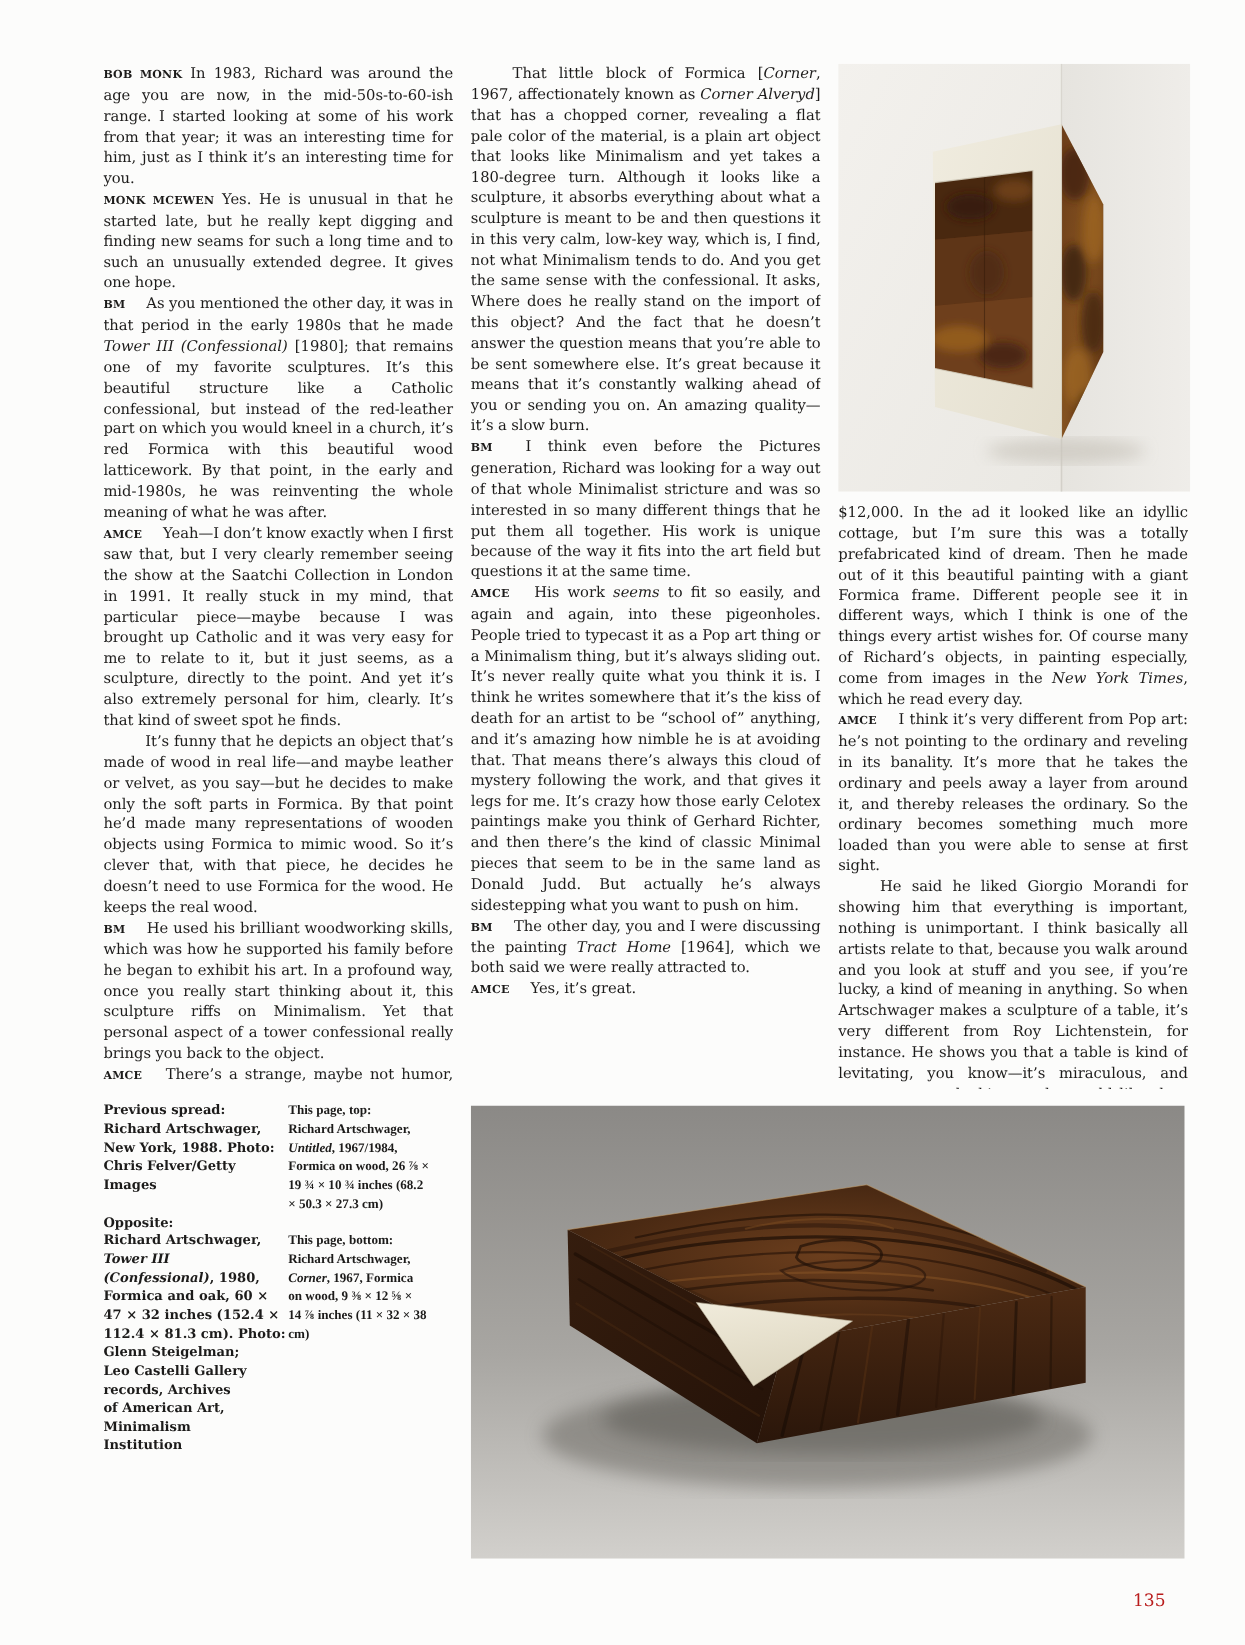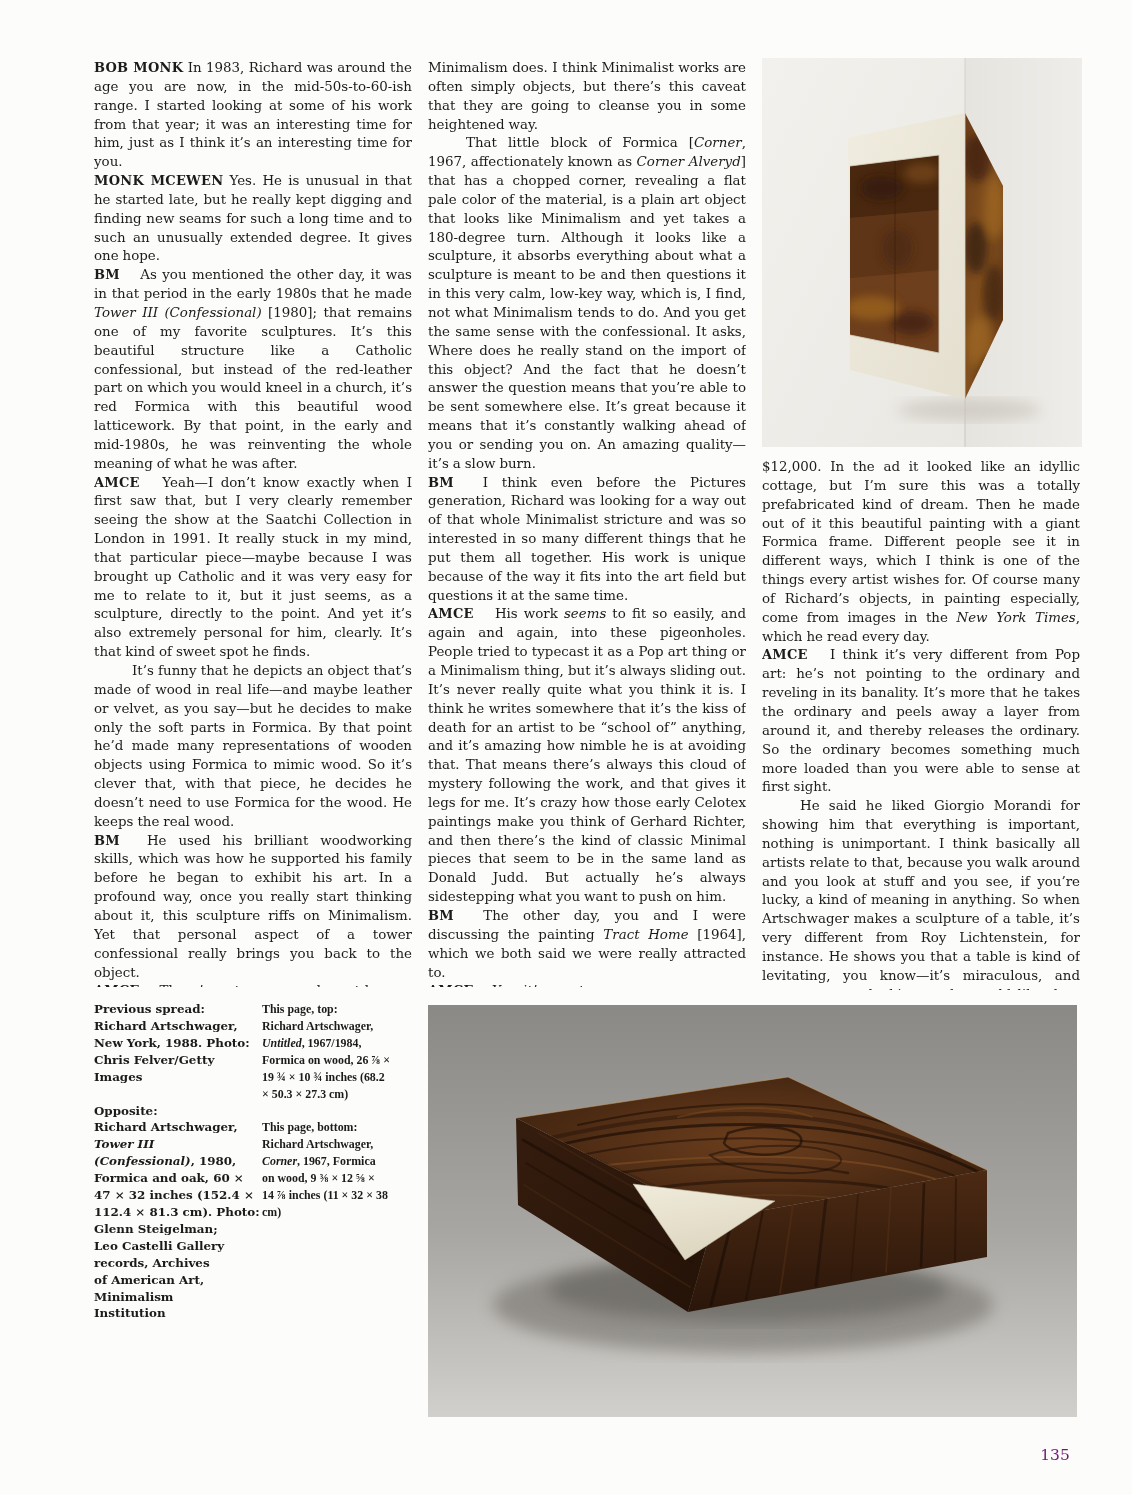--- a/index.html
+++ b/index.html
@@ -7,51 +7,50 @@
     width:1132px;height:1495px;position:relative;
     background:#fcfcfb;color:#1c1b1a;
     font-family:"DejaVu Serif","Liberation Serif",serif;
     overflow:hidden;
   }
   .text-col{
     position:absolute;width:318px;text-align:justify;overflow:hidden;
   }
   .para{margin:0;font-size:13.4px;line-height:18.85px;word-spacing:-0.02em;}
   .para.indent{text-indent:38px;}
-  .spk{font-weight:bold;font-size:13px;letter-spacing:0.02em;}
+  .spk{font-weight:bold;font-size:10px;letter-spacing:0.02em;}
   .spk.tab{margin-right:15px;}
   em{font-style:italic;}
   .caption-col{
     position:absolute;width:160px;
     font-weight:bold;font-size:11.9px;line-height:16.9px;
     text-align:left;
   }
   .cap-block{margin:0 0 17px 0;}
   .cap-line{white-space:nowrap;}
   .photo{position:absolute;display:block;}
   .pagenum{
     position:absolute;left:1030px;top:1446px;width:50px;
-    text-align:center;font-size:15.5px;color:#701a75;
+    text-align:left;font-size:15.5px;color:#b91c1c;
   }
 </style>
 </head>
 <body>
 
 <div class="text-col" style="left:94px;top:59px;height:928px;">
     <p class="para"><span class="spk">BOB MONK</span> <span>In 1983, Richard was around the age you are now, in the mid-50s-to-60-ish range. I started looking at some of his work from that year; it was an interesting time for him, just as I think it’s an interesting time for you.</span></p>
     <p class="para"><span class="spk">MONK MCEWEN</span> <span>Yes. He is unusual in that he started late, but he really kept digging and finding new seams for such a long time and to such an unusually extended degree. It gives one hope.</span></p>
     <p class="para"><span class="spk tab">BM</span> <span>As you mentioned the other day, it was in that period in the early 1980s that he made </span><em>Tower III (Confessional)</em><span> [1980]; that remains one of my favorite sculptures. It’s this beautiful structure like a Catholic confessional, but instead of the red-leather part on which you would kneel in a church, it’s red Formica with this beautiful wood latticework. By that point, in the early and mid-1980s, he was reinventing the whole meaning of what he was after.</span></p>
     <p class="para"><span class="spk tab">AMCE</span> <span>Yeah—I don’t know exactly when I first saw that, but I very clearly remember seeing the show at the Saatchi Collection in London in 1991. It really stuck in my mind, that particular piece—maybe because I was brought up Catholic and it was very easy for me to relate to it, but it just seems, as a sculpture, directly to the point. And yet it’s also extremely personal for him, clearly. It’s that kind of sweet spot he finds.</span></p>
     <p class="para indent"><span>It’s funny that he depicts an object that’s made of wood in real life—and maybe leather or velvet, as you say—but he decides to make only the soft parts in Formica. By that point he’d made many representations of wooden objects using Formica to mimic wood. So it’s clever that, with that piece, he decides he doesn’t need to use Formica for the wood. He keeps the real wood.</span></p>
     <p class="para"><span class="spk tab">BM</span> <span>He used his brilliant woodworking skills, which was how he supported his family before he began to exhibit his art. In a profound way, once you really start thinking about it, this sculpture riffs on Minimalism. Yet that personal aspect of a tower confessional really brings you back to the object.</span></p>
     <p class="para"><span class="spk tab">AMCE</span> <span>There’s a strange, maybe not humor, but a sort of wry questioning: he doesn’t make an object that aspires to meaning, or to being art with a capital A. Which, in the end, a lot of</span></p>
   </div>
 
 <div class="text-col" style="left:428px;top:59px;height:928px;">
-    <p class="para"><span>Minimalism does. I think Minimalist works are often simply objects, but there’s this caveat that they are going to cleanse you in some heightened way.</span></p>
     <p class="para indent"><span>That little block of Formica [</span><em>Corner</em><span>, 1967, affectionately known as </span><em>Corner Alveryd</em><span>] that has a chopped corner, revealing a flat pale color of the material, is a plain art object that looks like Minimalism and yet takes a 180-degree turn. Although it looks like a sculpture, it absorbs everything about what a sculpture is meant to be and then questions it in this very calm, low-key way, which is, I find, not what Minimalism tends to do. And you get the same sense with the confessional. It asks, Where does he really stand on the import of this object? And the fact that he doesn’t answer the question means that you’re able to be sent somewhere else. It’s great because it means that it’s constantly walking ahead of you or sending you on. An amazing quality—it’s a slow burn.</span></p>
     <p class="para"><span class="spk tab">BM</span> <span>I think even before the Pictures generation, Richard was looking for a way out of that whole Minimalist stricture and was so interested in so many different things that he put them all together. His work is unique because of the way it fits into the art field but questions it at the same time.</span></p>
     <p class="para"><span class="spk tab">AMCE</span> <span>His work </span><em>seems</em><span> to fit so easily, and again and again, into these pigeonholes. People tried to typecast it as a Pop art thing or a Minimalism thing, but it’s always sliding out. It’s never really quite what you think it is. I think he writes somewhere that it’s the kiss of death for an artist to be “school of” anything, and it’s amazing how nimble he is at avoiding that. That means there’s always this cloud of mystery following the work, and that gives it legs for me. It’s crazy how those early Celotex paintings make you think of Gerhard Richter, and then there’s the kind of classic Minimal pieces that seem to be in the same land as Donald Judd. But actually he’s always sidestepping what you want to push on him.</span></p>
     <p class="para"><span class="spk tab">BM</span> <span>The other day, you and I were discussing the painting </span><em>Tract Home</em><span> [1964], which we both said we were really attracted to.</span></p>
     <p class="para"><span class="spk tab">AMCE</span> <span>Yes, it’s great.</span></p>
   </div>
 
 <div class="text-col" style="left:762px;top:458px;height:532px;">
     <p class="para"><span>$12,000. In the ad it looked like an idyllic cottage, but I’m sure this was a totally prefabricated kind of dream. Then he made out of it this beautiful painting with a giant Formica frame. Different people see it in different ways, which I think is one of the things every artist wishes for. Of course many of Richard’s objects, in painting especially, come from images in the </span><em>New York Times</em><span>, which he read every day.</span></p>
     <p class="para"><span class="spk tab">AMCE</span> <span>I think it’s very different from Pop art: he’s not pointing to the ordinary and reveling in its banality. It’s more that he takes the ordinary and peels away a layer from around it, and thereby releases the ordinary. So the ordinary becomes something much more loaded than you were able to sense at first sight.</span></p>

